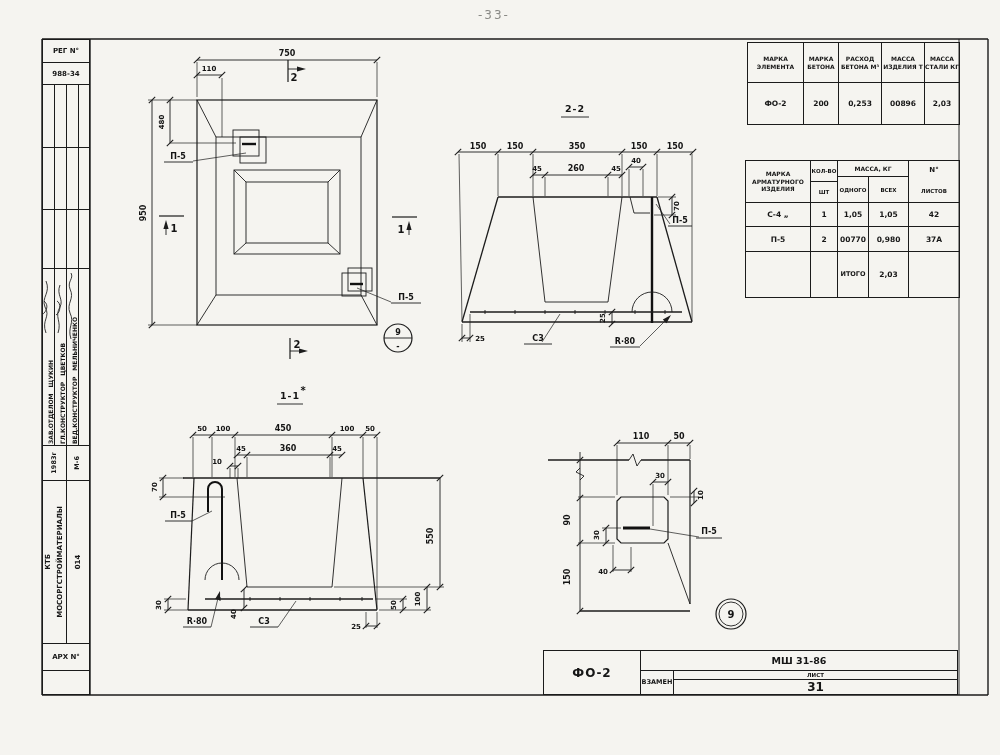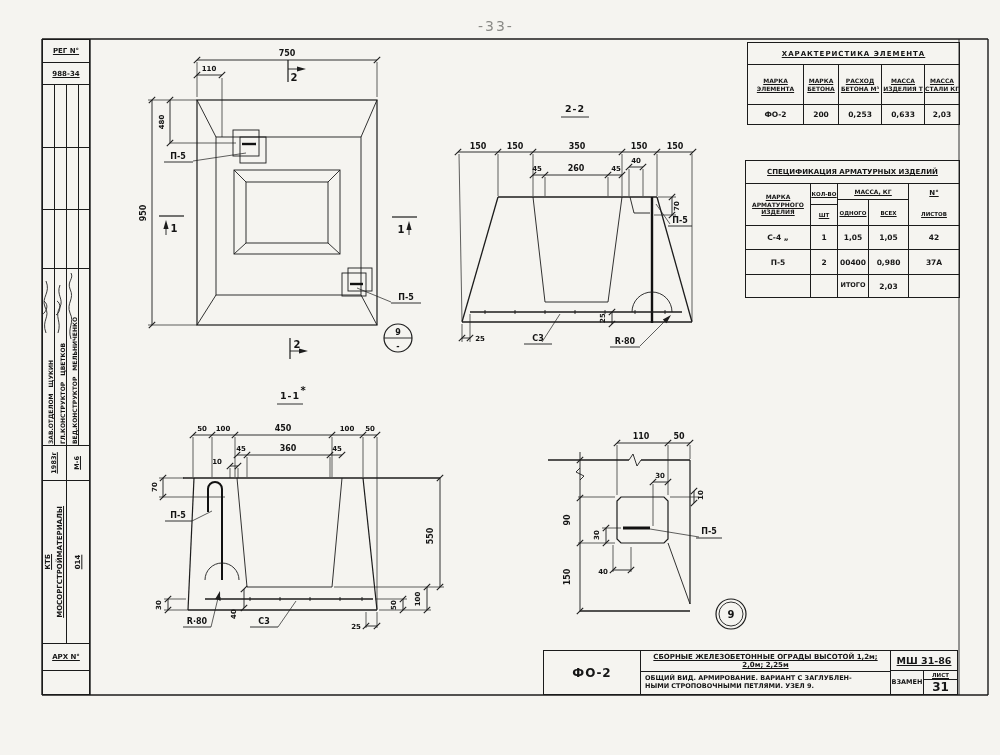--- a/index.html
+++ b/index.html
@@ -14,34 +14,34 @@
   .bar3{stroke:#111;stroke-width:3;fill:none;}
   .mesh{stroke:#1c1c1c;stroke-width:1.7;fill:none;}
   .frame{stroke:#1b1b1b;stroke-width:1.4;fill:none;}
   .dt{font:700 8px "DejaVu Sans",sans-serif;fill:#141414;text-anchor:middle;}
   .ds{font-size:7px;}
   .tl{font:700 9.5px "DejaVu Sans",sans-serif;fill:#141414;text-anchor:middle;letter-spacing:1px;}
   .big{font-size:10px;}
   .cells{display:flex;flex-direction:column;}
   .row{display:flex;}
   .c{display:flex;align-items:center;justify-content:center;text-align:center;}
-  .bb{border-bottom:1px solid #1b1b1b;text-decoration:underline;}
+  .bb{border-bottom:1px solid #1b1b1b;}
   .br{border-right:1px solid #1b1b1b;}
   .bt{border-top:1px solid #1b1b1b;}
   .tbl{position:absolute;border:1.5px solid #1b1b1b;background:transparent;font-weight:700;}
   .vtxt{transform:rotate(-90deg);white-space:nowrap;text-align:center;}
   #sidebar{position:absolute;left:42px;top:39px;width:48px;height:656px;border:1.3px solid #1b1b1b;font-weight:700;}
   .sgrid{position:relative;height:361px;border-bottom:1px solid #1b1b1b;}
   .scol{position:absolute;top:0;bottom:0;width:12px;border-right:1px solid #1b1b1b;}
   .shl{position:absolute;left:0;right:0;border-top:1px solid #1b1b1b;}
   .signer{position:absolute;width:172px;height:11px;transform-origin:top left;transform:rotate(-90deg);display:flex;align-items:center;font-size:6px;font-weight:700;white-space:nowrap;}
   .signer .role{margin-right:6px;}
   .sig{position:absolute;}
   .sig path{stroke:#222;stroke-width:0.9;fill:none;}
-  #pagenum{position:absolute;left:478px;top:18px;font-size:14px;color:#8a8a86;letter-spacing:2px;}
+  #pagenum{position:absolute;left:478px;top:8px;font-size:12px;color:#8a8a86;letter-spacing:2px;}
   .tiny{font-size:6px;line-height:1.25;}
   .t55{font-size:5.5px;}
   .t65{font-size:6.5px;line-height:1.2;}
   .t7{font-size:7px;}
   .t75{font-size:7.5px;}
   .t8{font-size:12px;}
 </style>
 </head>
 <body>
 
@@ -469,39 +469,37 @@
       </div>
       <div class="c t7" style="flex:1">
           <span class="vtxt">014</span>
         </div>
     </div>
     <div class="c bb t7" style="height:27px">АРХ N°</div>
     <div style="flex:1"></div>
   </div>
 
   <div class="tbl cells" style="left:747px;top:42px;width:213px;height:83px">
-    <div class="c bb t7" style="height:22px;letter-spacing:1px">ХАРАКТЕРИСТИКА  ЭЛЕМЕНТА</div>
     <div class="row bb" style="height:40px">
       <div class="c br tiny" style="width:56px">МАРКА ЭЛЕМЕНТА</div>
       <div class="c br tiny" style="width:35px">МАРКА БЕТОНА</div>
       <div class="c br tiny" style="width:43px">РАСХОД БЕТОНА М³</div>
       <div class="c br tiny" style="width:43px">МАССА ИЗДЕЛИЯ Т</div>
       <div class="c tiny" style="flex:1">МАССА СТАЛИ КГ</div>
     </div>
     <div class="row" style="flex:1">
       <div class="c br t75" style="width:56px">ФО-2</div>
       <div class="c br t75" style="width:35px">200</div>
       <div class="c br t75" style="width:43px">0,253</div>
-      <div class="c br t75" style="width:43px">0,633</div>
+      <div class="c br t75" style="width:43px">00896</div>
       <div class="c t75" style="flex:1">2,03</div>
     </div>
   </div>
 
   <div class="tbl cells" style="left:745px;top:160px;width:215px;height:138px">
-    <div class="c bb t7" style="height:23px">СПЕЦИФИКАЦИЯ АРМАТУРНЫХ ИЗДЕЛИЙ</div>
     <div class="row bb" style="height:42px">
       <div class="c br tiny" style="width:65px">МАРКА АРМАТУРНОГО ИЗДЕЛИЯ</div>
       <div class="cells br" style="width:27px">
         <div class="c bb t55" style="height:21px">КОЛ-ВО</div>
         <div class="c t55" style="flex:1">ШТ</div>
       </div>
       <div class="cells br" style="width:71px">
         <div class="c bb tiny" style="height:16px">МАССА, КГ</div>
         <div class="row" style="flex:1">
           <div class="c br t55" style="width:31px">ОДНОГО</div>
@@ -516,42 +514,35 @@
     <div class="row" style="height:23px">
       <div class="c br t75" style="width:65px">С-4 „</div>
       <div class="c br t75" style="width:27px">1</div>
       <div class="c br t75" style="width:31px">1,05</div>
       <div class="c br t75" style="width:40px">1,05</div>
       <div class="c t75" style="flex:1">42</div>
     </div>
     <div class="row bt" style="height:25px">
       <div class="c br t75" style="width:65px">П-5</div>
       <div class="c br t75" style="width:27px">2</div>
-      <div class="c br t75" style="width:31px">00400</div>
+      <div class="c br t75" style="width:31px">00770</div>
       <div class="c br t75" style="width:40px">0,980</div>
       <div class="c t75" style="flex:1">37А</div>
     </div>
     <div class="row bt" style="flex:1">
       <div class="br" style="width:65px"></div>
       <div class="br" style="width:27px"></div>
       <div class="c br t65" style="width:31px">ИТОГО</div>
       <div class="c br t75" style="width:40px">2,03</div>
       <div style="flex:1"></div>
     </div>
   </div>
 
   <div class="tbl row" style="left:543px;top:650px;width:415px;height:45px">
     <div class="c br" style="width:97px;font-size:12px;letter-spacing:1px">ФО-2</div>
-    <div class="cells br" style="width:250px">
-      <div class="c bb t7" style="height:21px;padding:0 2px">СБОРНЫЕ ЖЕЛЕЗОБЕТОННЫЕ ОГРАДЫ ВЫСОТОЙ 1,2м; 2,0м; 2,25м</div>
-      <div class="c t65" style="flex:1;flex-direction:column;align-items:flex-start;padding:1px 4px">
-        <div>ОБЩИЙ ВИД. АРМИРОВАНИЕ. ВАРИАНТ С ЗАГЛУБЛЕН-</div>
-        <div>НЫМИ СТРОПОВОЧНЫМИ ПЕТЛЯМИ. УЗЕЛ 9.</div>
-      </div>
-    </div>
     <div class="cells" style="flex:1">
       <div class="c bb" style="height:21px;font-size:9.5px">МШ 31-86</div>
       <div class="row" style="flex:1">
         <div class="c br t65" style="width:33px">ВЗАМЕН</div>
         <div class="cells" style="flex:1">
           <div class="c bb t55" style="height:9px">ЛИСТ</div>
           <div class="c t8" style="flex:1">31</div>
         </div>
       </div>
     </div>

